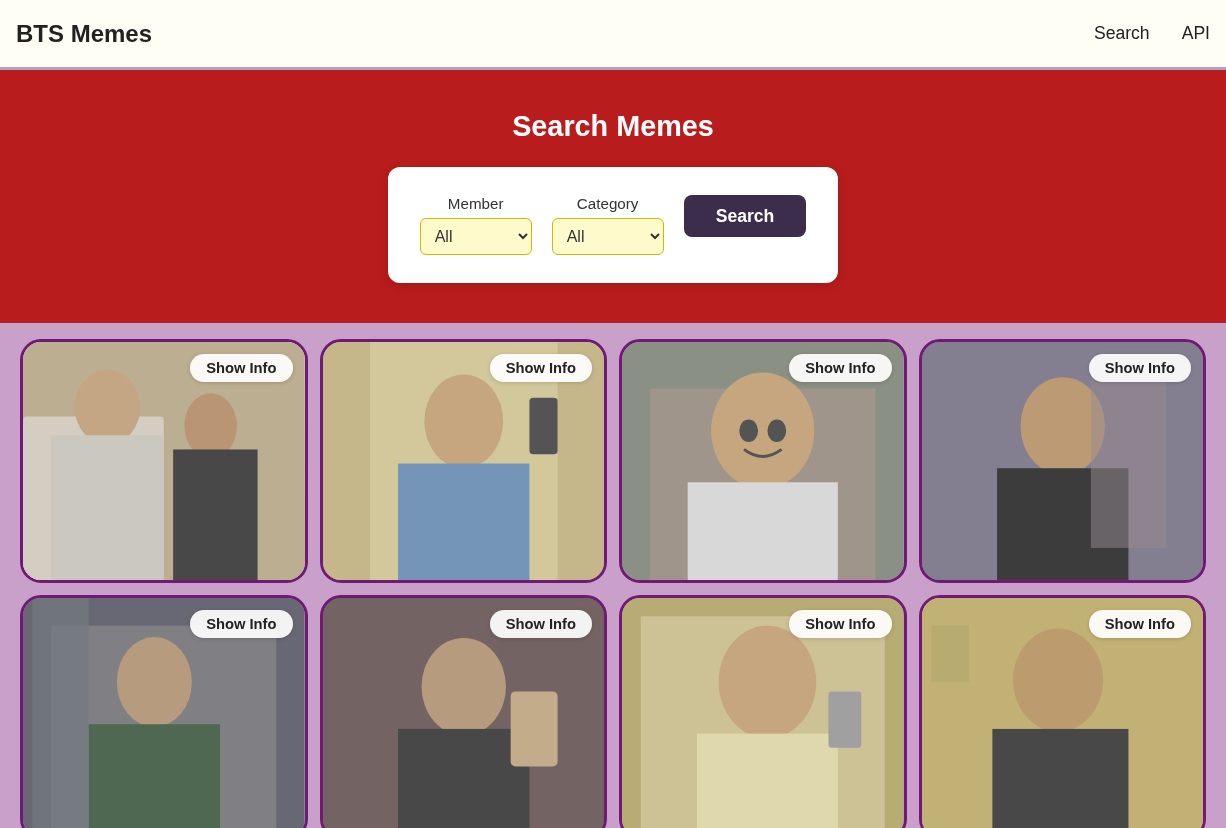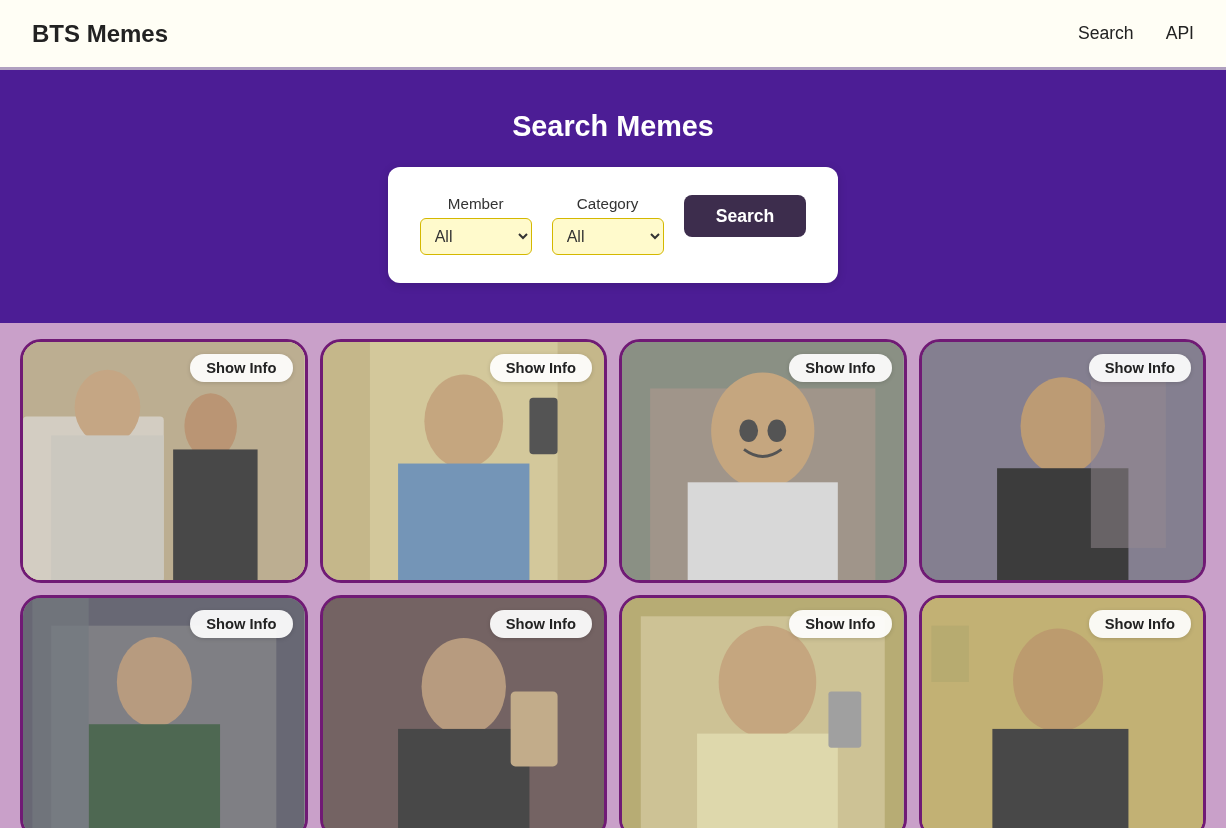--- a/index.html
+++ b/index.html
@@ -4,21 +4,21 @@
   <style>
     * { box-sizing: border-box; margin: 0; padding: 0; }
     body { font-family: Arial, sans-serif; background: #c9a0c9; }
 
     
     .navbar {
       background: #fffef5;
       display: flex;
       align-items: center;
       justify-content: space-between;
-      padding: 0 32px;
+      padding: 0 16px;
       height: 70px;
       border-bottom: 3px solid #b0a0c0;
     }
     .navbar-brand {
       font-size: 1.5rem;
       font-weight: bold;
       color: #222;
     }
     .navbar-links {
       display: flex;
@@ -26,21 +26,21 @@
     }
     .navbar-links a {
       text-decoration: none;
       color: #222;
       font-size: 1.1rem;
       font-weight: 500;
     }
 
     
     .hero {
-      background: #4c1d95;
+      background: #b91c1c;
       padding: 40px 20px 20px;
       text-align: center;
     }
     .hero h1 {
       font-size: 1.8rem;
       font-weight: bold;
       color: #fff;
       margin-bottom: 24px;
     }
 

